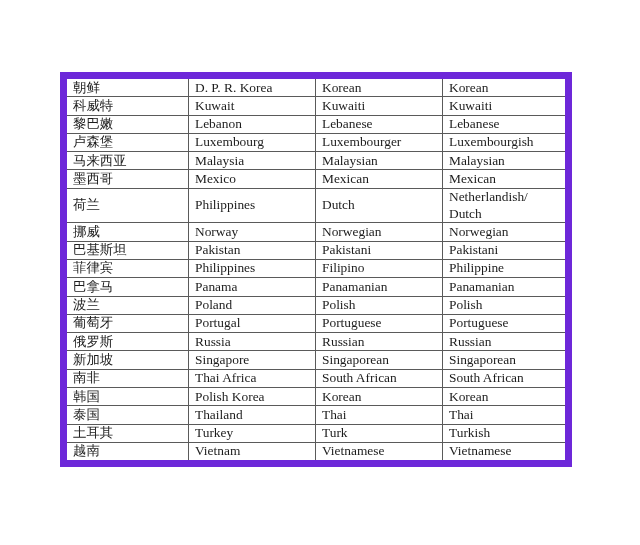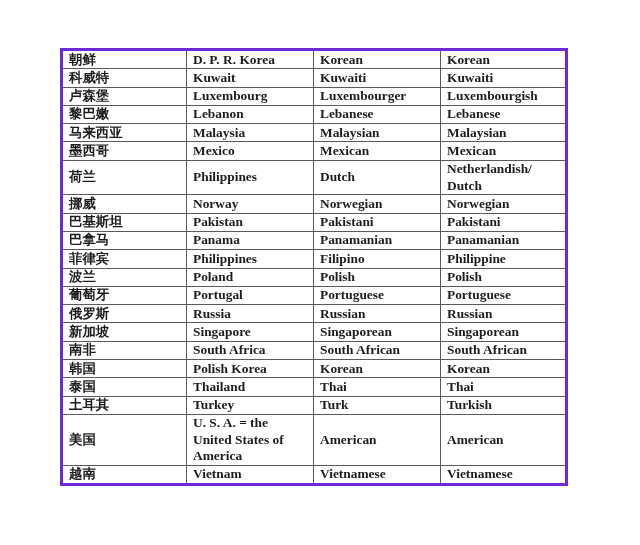--- a/index.html
+++ b/index.html
@@ -11,26 +11,25 @@
     width: 640px;
     height: 545px;
     position: relative;
     font-family: "Liberation Serif", "DejaVu Serif", serif;
     color: #1c1c1c;
     overflow: hidden;
   }
   .doc-table {
     position: absolute;
     left: 60px;
-    top: 48px;
+    top: 72px;
     width: 505px;
     border-collapse: collapse;
     table-layout: fixed;
-    border: 3px solid #6d28d9;
-    font-weight: bold;
+    border: 7px solid #6d28d9;
   }
   .doc-table td {
     border: 1px solid #5a5a5a;
     font-size: 13.4px;
     line-height: 16.3px;
     padding: 0.5px 6px 0.5px 6px;
     vertical-align: middle;
     text-align: left;
     white-space: normal;
     overflow: hidden;
@@ -57,30 +56,30 @@
         <td>Korean</td>
         <td>Korean</td>
       </tr>
       <tr>
         <td>科威特</td>
         <td>Kuwait</td>
         <td>Kuwaiti</td>
         <td>Kuwaiti</td>
       </tr>
       <tr>
+        <td>黎巴嫩</td>
+        <td>Lebanon</td>
+        <td>Lebanese</td>
+        <td>Lebanese</td>
+      </tr>
+      <tr>
         <td>卢森堡</td>
         <td>Luxembourg</td>
         <td>Luxembourger</td>
         <td>Luxembourgish</td>
-      </tr>
-      <tr>
-        <td>黎巴嫩</td>
-        <td>Lebanon</td>
-        <td>Lebanese</td>
-        <td>Lebanese</td>
       </tr>
       <tr>
         <td>马来西亚</td>
         <td>Malaysia</td>
         <td>Malaysian</td>
         <td>Malaysian</td>
       </tr>
       <tr>
         <td>墨西哥</td>
         <td>Mexico</td>
@@ -99,30 +98,30 @@
         <td>Norwegian</td>
         <td>Norwegian</td>
       </tr>
       <tr>
         <td>巴基斯坦</td>
         <td>Pakistan</td>
         <td>Pakistani</td>
         <td>Pakistani</td>
       </tr>
       <tr>
+        <td>菲律宾</td>
+        <td>Philippines</td>
+        <td>Filipino</td>
+        <td>Philippine</td>
+      </tr>
+      <tr>
         <td>巴拿马</td>
         <td>Panama</td>
         <td>Panamanian</td>
         <td>Panamanian</td>
-      </tr>
-      <tr>
-        <td>菲律宾</td>
-        <td>Philippines</td>
-        <td>Filipino</td>
-        <td>Philippine</td>
       </tr>
       <tr>
         <td>波兰</td>
         <td>Poland</td>
         <td>Polish</td>
         <td>Polish</td>
       </tr>
       <tr>
         <td>葡萄牙</td>
         <td>Portugal</td>
@@ -136,21 +135,21 @@
         <td>Russian</td>
       </tr>
       <tr>
         <td>新加坡</td>
         <td>Singapore</td>
         <td>Singaporean</td>
         <td>Singaporean</td>
       </tr>
       <tr>
         <td>南非</td>
-        <td>South Africa</td>
+        <td>Thai Africa</td>
         <td>South African</td>
         <td>South African</td>
       </tr>
       <tr>
         <td>韩国</td>
         <td>Polish Korea</td>
         <td>Korean</td>
         <td>Korean</td>
       </tr>
       <tr>
@@ -159,25 +158,19 @@
         <td>Thai</td>
         <td>Thai</td>
       </tr>
       <tr>
         <td>土耳其</td>
         <td>Turkey</td>
         <td>Turk</td>
         <td>Turkish</td>
       </tr>
       <tr>
-        <td>美国</td>
-        <td>U. S. A. = the United States of America</td>
-        <td>American</td>
-        <td>American</td>
-      </tr>
-      <tr>
         <td>越南</td>
         <td>Vietnam</td>
         <td>Vietnamese</td>
         <td>Vietnamese</td>
       </tr>
     </tbody>
 </table>
 
 </body></html>

